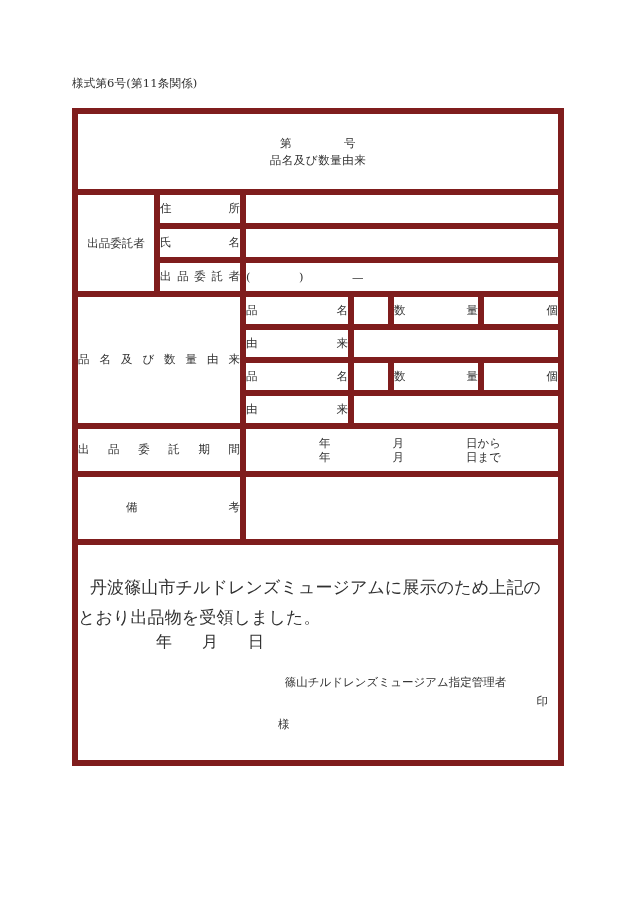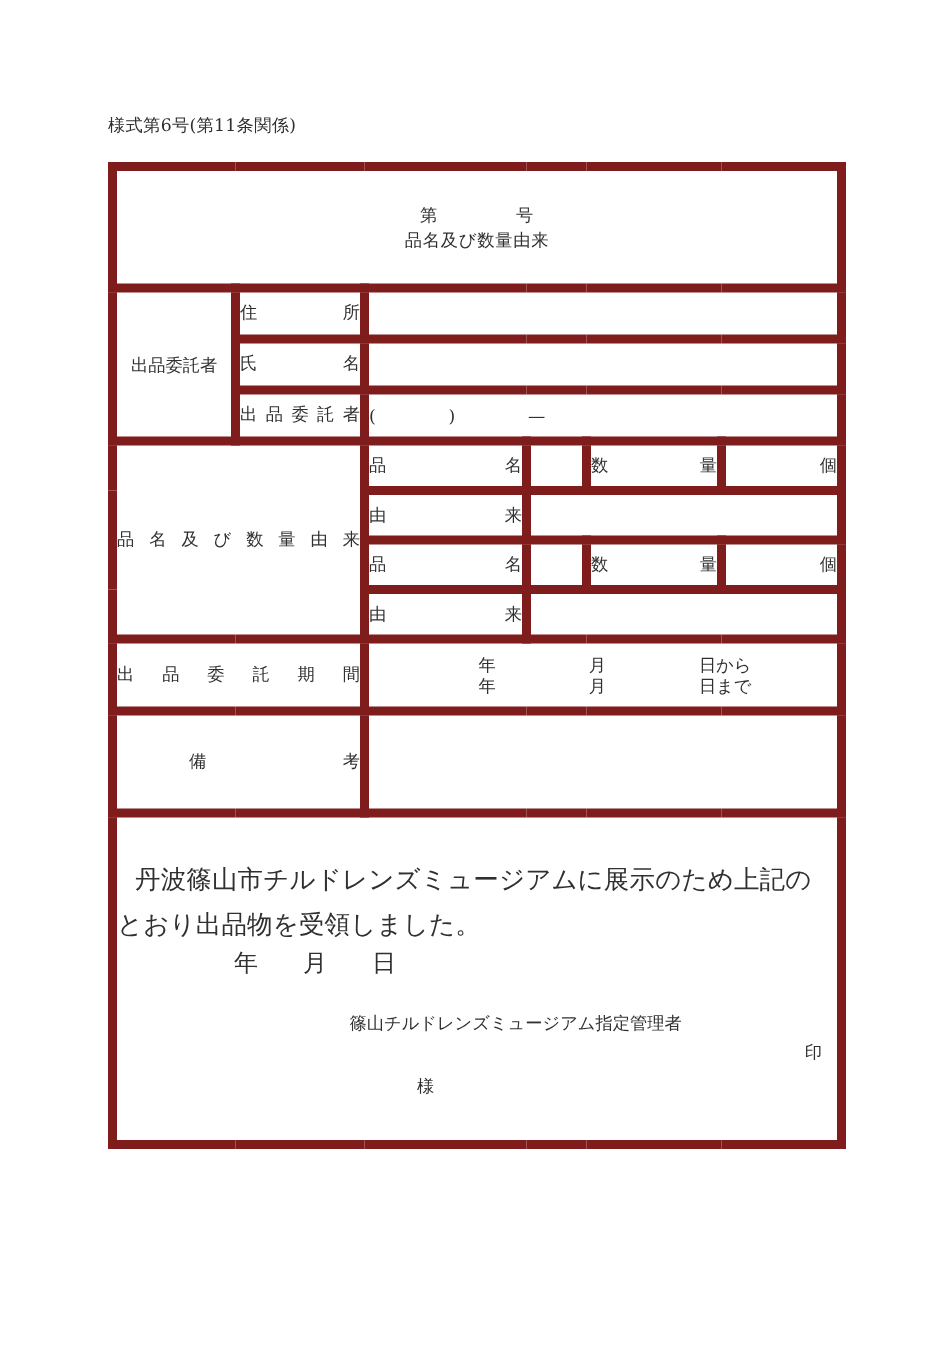--- a/index.html
+++ b/index.html
@@ -132,20 +132,21 @@
     white-space: nowrap;
   }
   .gap-date { display: inline-block; width: 30px; }
 
   .manager-line {
     margin-top: 22px;
     padding-left: 155px;
     font-size: 11.5px;
     white-space: nowrap;
     position: relative;
+    text-align: center;
   }
   .seal-mark {
     position: absolute;
     right: 10px;
     top: 19px;
     font-size: 11.5px;
   }
   .addressee-line {
     margin-top: 27px;
     padding-left: 200px;

